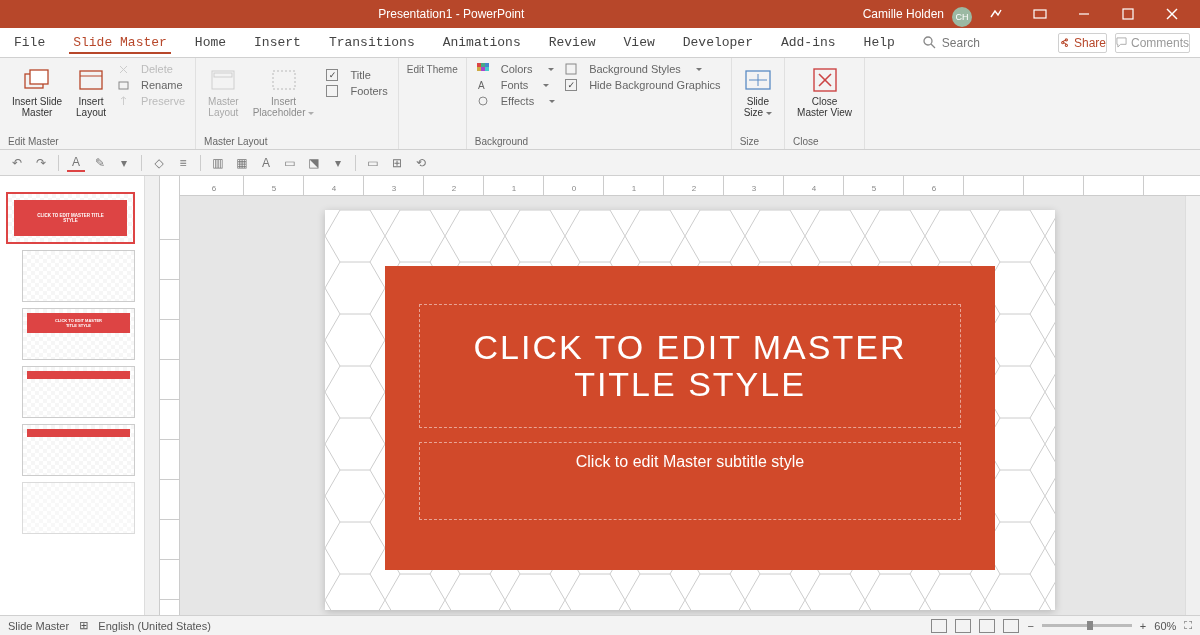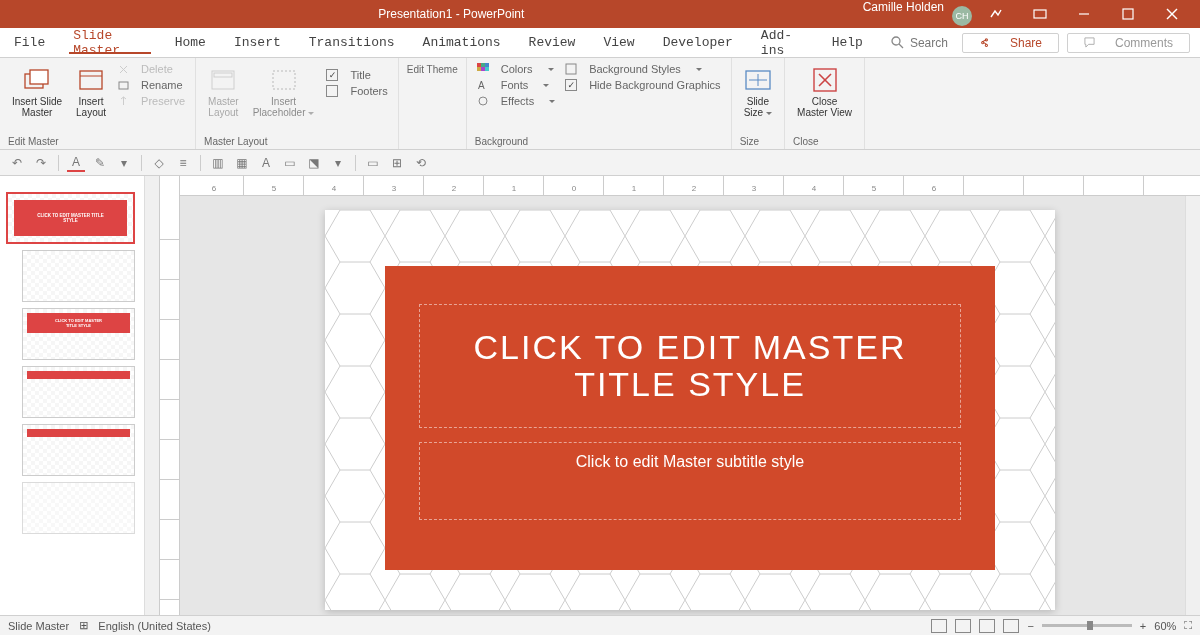--- a/index.html
+++ b/index.html
@@ -1,35 +1,35 @@
 <!DOCTYPE html>
 <html><head>
 <meta charset="utf-8">
 <style>
   * { margin: 0; padding: 0; box-sizing: border-box; font-family: "Segoe UI", -apple-system, sans-serif; }
   body { width: 1200px; height: 635px; background: #e6e6e6; overflow: hidden; font-size: 12px; }
 
   
   .title-bar { height: 28px; background: #b7472a; display: flex; align-items: center; color: #fff; }
   .title-center { flex: 1; text-align: center; font-size: 12px; }
-  .title-right { display: flex; align-items: flex-start; gap: 4px; padding-right: 8px; }
+  .title-right { display: flex; align-items: center; gap: 4px; padding-right: 8px; }
   .user-name { font-size: 12px; margin-right: 4px; }
   .avatar { width: 20px; height: 20px; border-radius: 50%; background: #9bb9a3; display: inline-flex; align-items: center; justify-content: center; font-size: 9px; color: #fff; margin-top: 6px; }
   .win-btn { width: 40px; height: 28px; display: inline-flex; align-items: center; justify-content: center; cursor: pointer; }
   .win-btn svg { stroke: #fff; }
 
   
   .tab-strip { height: 30px; background: #fff; display: flex; align-items: stretch; border-bottom: 1px solid #d0d0d0; position: relative; }
   .tab { padding: 0 14px; display: flex; align-items: center; font-size: 13px; color: #444; cursor: pointer; font-family: Liberation Mono, monospace; }
   .tab.active { color: #b7472a; position: relative; }
   .tab.active::after { content: ""; position: absolute; left: 10px; right: 10px; bottom: 3px; height: 2px; background: #b7472a; }
   .tab.file { color: #444; }
   .search-tab { display: flex; align-items: center; gap: 6px; padding: 0 14px; color: #777; }
   .tab-right { margin-left: auto; display: flex; align-items: center; gap: 8px; padding-right: 10px; }
-  .share-btn, .comments-btn { border: 1px solid #d0d0d0; padding: 2px 16px; font-size: 12px; border-radius: 2px; cursor: pointer; display: flex; align-items: center; gap: 20px; }
+  .share-btn, .comments-btn { border: 1px solid #d0d0d0; padding: 2px 0; font-size: 12px; border-radius: 2px; cursor: pointer; display: flex; align-items: center; gap: 4px; }
   .share-btn { color: #b7472a; }
   .comments-btn { color: #999; }
 
   
   .ribbon { height: 92px; background: #f3f3f3; border-bottom: 1px solid #d0d0d0; display: flex; }
   .group { border-right: 1px solid #e0e0e0; padding: 4px 8px 2px 8px; display: flex; flex-direction: column; }
   .group-body { flex: 1; display: flex; align-items: flex-start; gap: 6px; }
   .group-label { text-align: left; font-size: 10px; color: #666; padding-top: 2px; }
   .vbtn { display: flex; flex-direction: column; align-items: center; justify-content: flex-start; gap: 2px; padding: 4px; cursor: pointer; }
   .vbtn .ic { width: 28px; height: 28px; display: flex; align-items: center; justify-content: center; }

